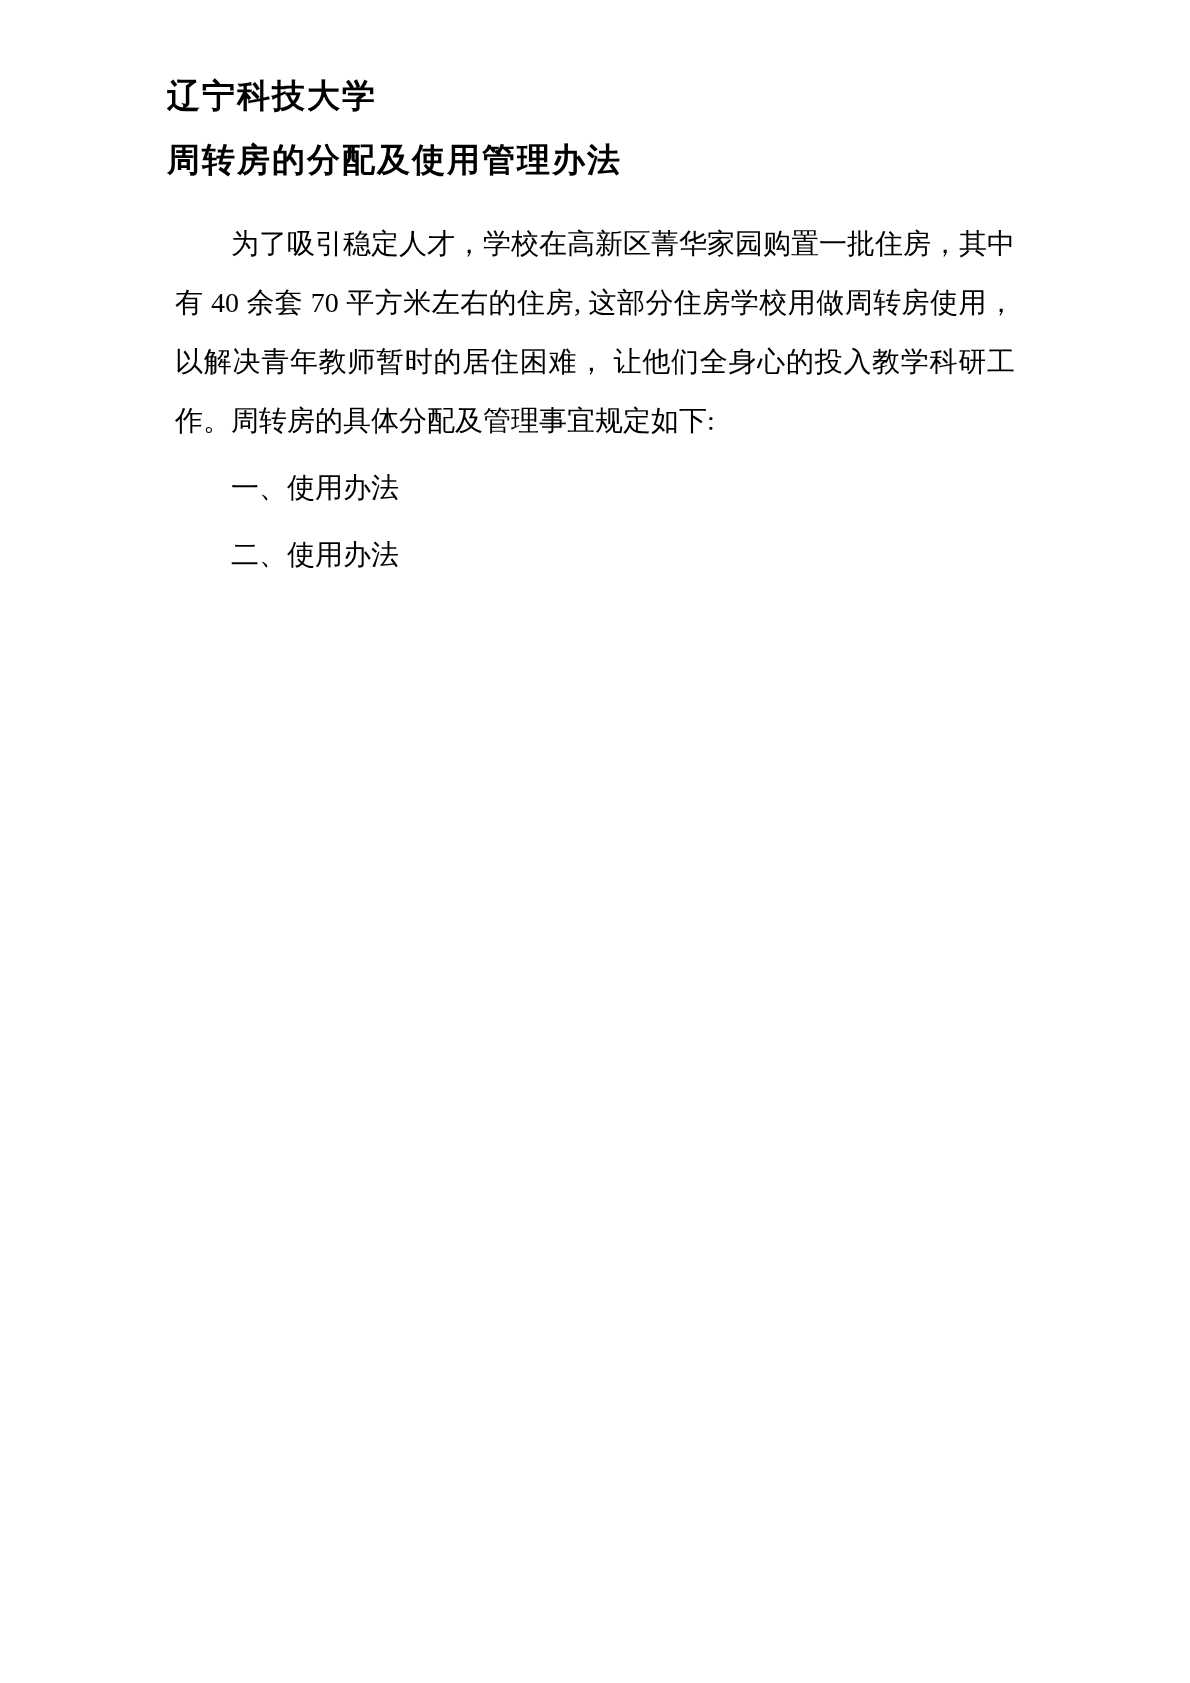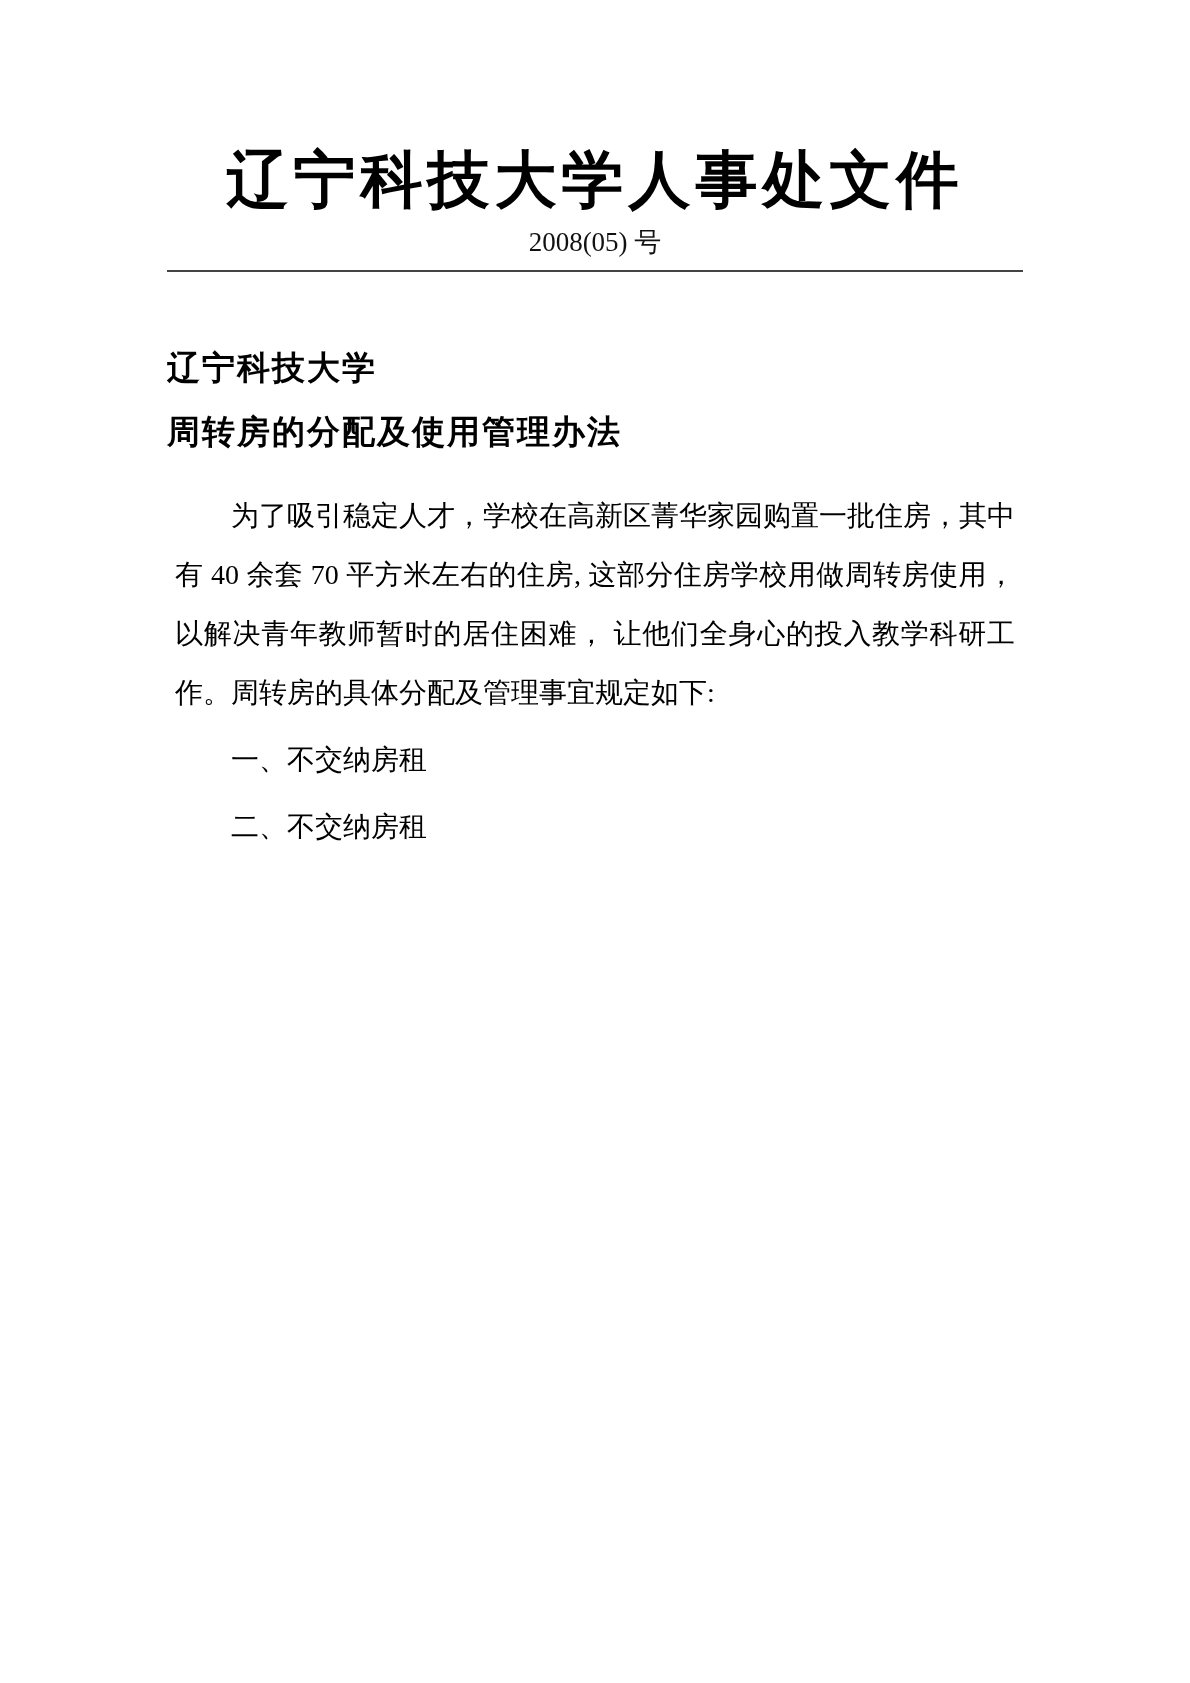--- a/index.html
+++ b/index.html
@@ -75,32 +75,27 @@
   }
   .block.heading {
     text-align: left;
   }
 </style>
 </head>
 <body>
 
 <div class="page">
 
-  <header class="letterhead">
-    <h1 class="letterhead-title">辽宁科技大学人事处文件</h1>
-    <div class="doc-number">2008(05)  号</div>
-    <hr class="letterhead-divider">
-  </header>
 
   <main class="doc-body">
 
     <h2 class="doc-title">辽宁科技大学</h2>
     <h2 class="doc-title">周转房的分配及使用管理办法</h2>
 
     <div class="doc-text">
       <p class="block paragraph">为了吸引稳定人才，学校在高新区菁华家园购置一批住房，其中有 40 余套 70 平方米左右的住房, 这部分住房学校用做周转房使用，以解决青年教师暂时的居住困难， 让他们全身心的投入教学科研工作。周转房的具体分配及管理事宜规定如下:</p>
-      <p class="block heading">一、不交纳房租</p>
-      <p class="block heading">二、不交纳房租</p>
+      <p class="block heading">一、使用办法</p>
+      <p class="block heading">二、使用办法</p>
     </div>
 
   </main>
 
 </div>
 
 </body></html>

